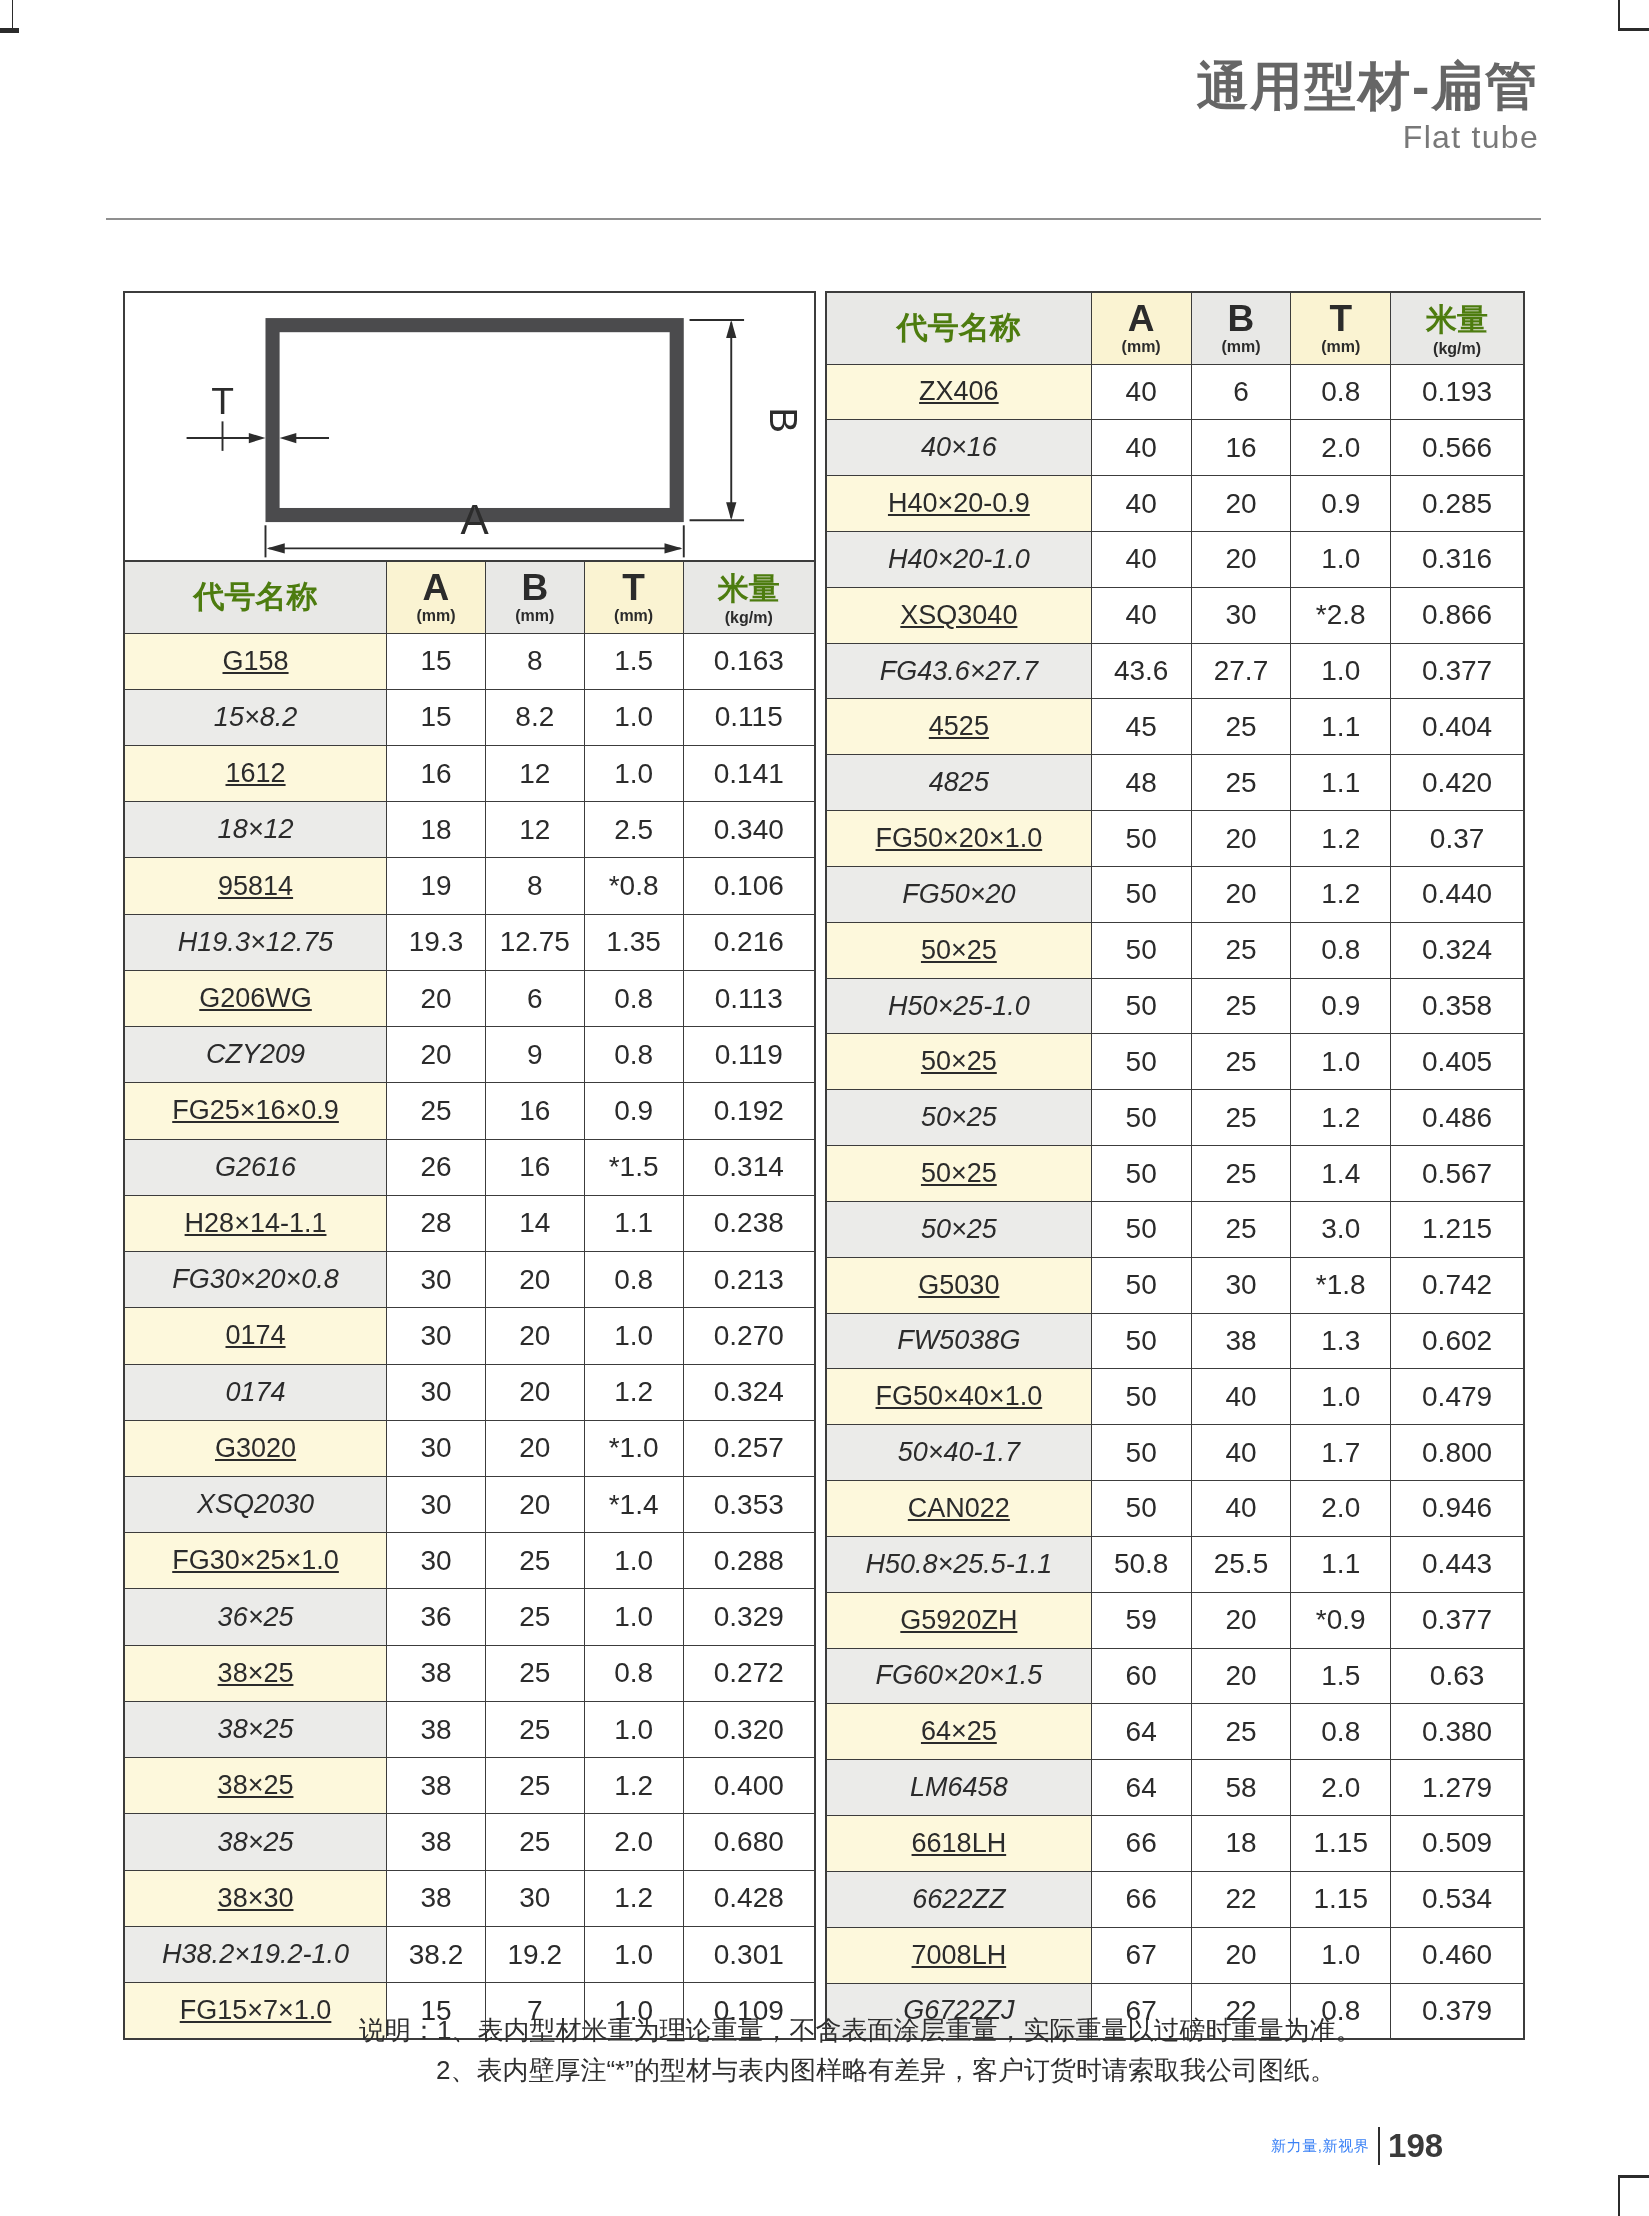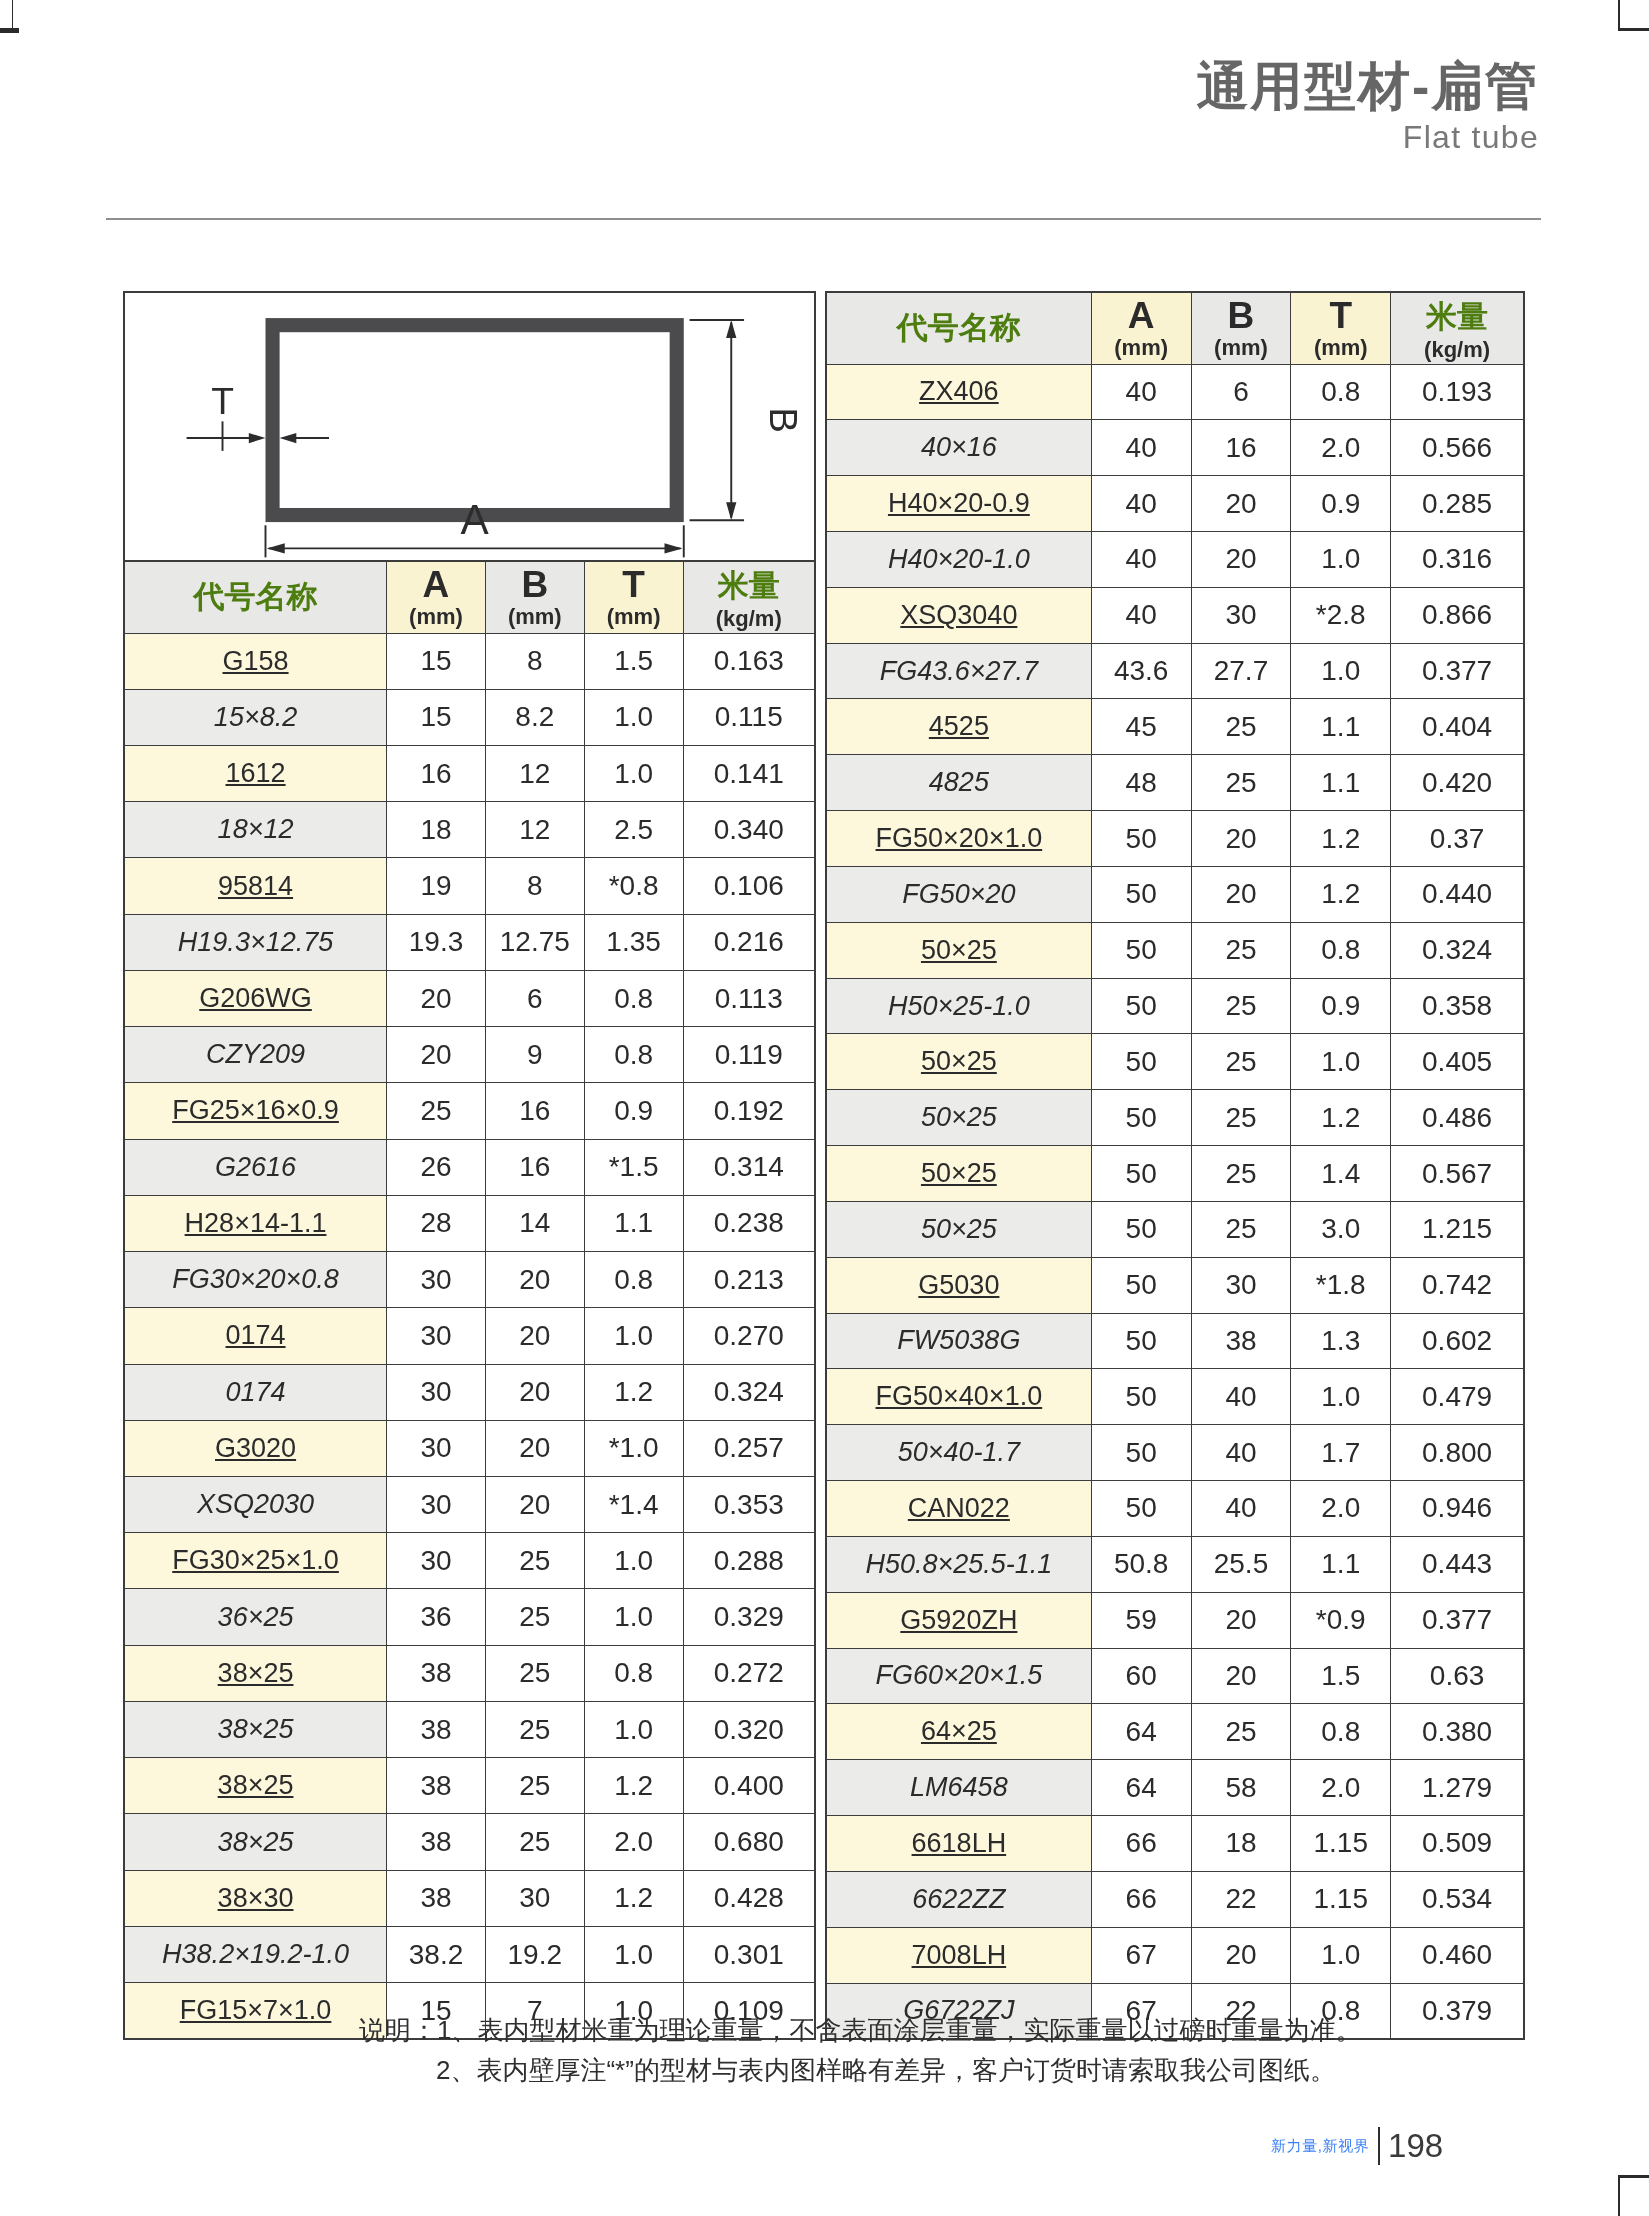--- a/index.html
+++ b/index.html
@@ -40,33 +40,33 @@
   .data-table th,.data-table td{
     border:1.9px solid #3c3c3c;text-align:center;vertical-align:middle;
     padding:0;color:#2b2b2b;overflow:hidden;
   }
   .data-table thead tr{height:72px;}
   .data-table tbody tr{height:54px;}
   .th-grey{background:#e8e8e6;}
   .th-yellow{background:#faf3d2;}
   .h-name{font-size:31px;color:#4d7c0f;}
   .h-big{font-size:37px;line-height:1.05;color:#2b2b2b;}
-  .h-unit{font-size:22px;line-height:1.05;color:#2b2b2b;}
+  .h-unit{font-size:16px;line-height:1.05;color:#2b2b2b;}
   .data-table td{font-size:28px;}
   td.name-cell{font-size:27px;}
   .alt-yellow{background:#fdf8dc;text-decoration:underline;}
   .alt-grey{background:#ebebe9;font-style:italic;}
   
   .notes{position:absolute;left:359px;top:2010px;font-size:26px;color:#2f2f2f;line-height:1.55;}
   .note-line2{padding-left:77px;}
   
   .page-footer{position:absolute;left:1271px;top:2127px;display:flex;align-items:center;}
   .brand{font-size:15px;color:#3b82f6;letter-spacing:0.6px;}
   .pagenum{border-left:2.6px solid #2f2f2f;padding-left:7.7px;margin-left:9px;
-           font-size:33px;font-weight:normal;color:#3a3a3a;}
+           font-size:33px;font-weight:bold;color:#3a3a3a;}
 </style>
 </head>
 <body>
 
 <div class="page">
 
   <div class="mark crop-tl-v"></div>
   <div class="mark crop-tl-h"></div>
   <div class="mark crop-tr-v"></div>
   <div class="mark crop-tr-h"></div>

